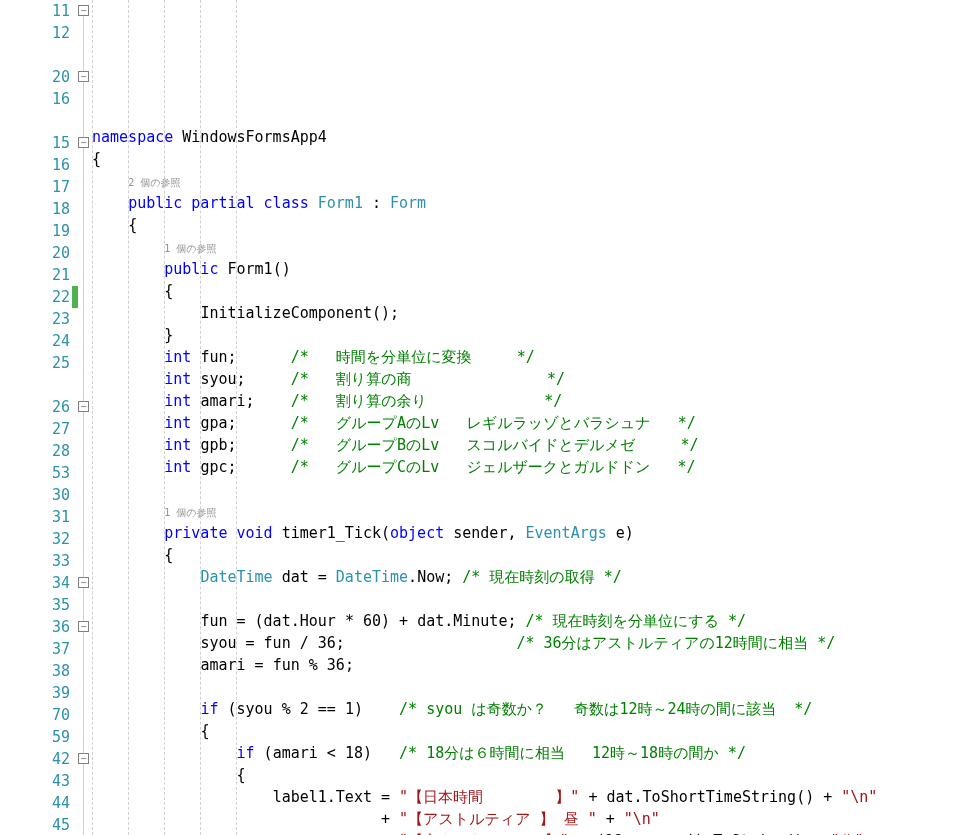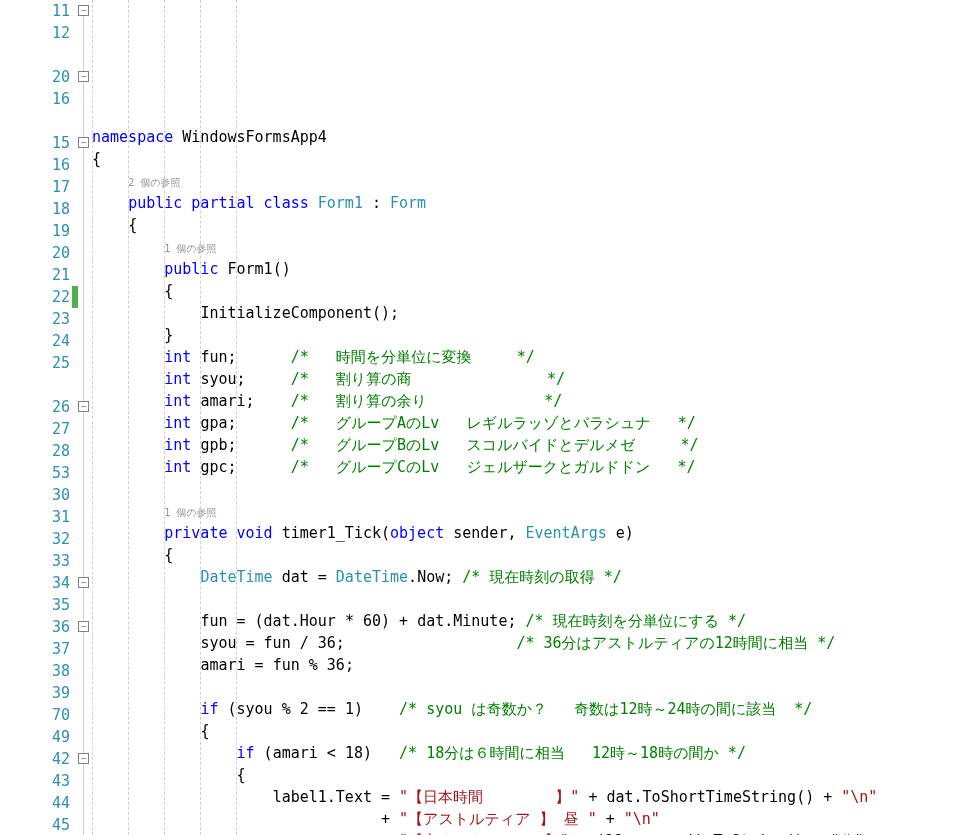--- a/index.html
+++ b/index.html
@@ -123,21 +123,21 @@
       <div class="gline">31</div>
       <div class="gline">32</div>
       <div class="gline">33</div>
       <div class="gline">34</div>
       <div class="gline">35</div>
       <div class="gline">36</div>
       <div class="gline">37</div>
       <div class="gline">38</div>
       <div class="gline">39</div>
       <div class="gline">70</div>
-      <div class="gline">49</div>
+      <div class="gline">59</div>
       <div class="gline">42</div>
       <div class="gline">43</div>
       <div class="gline">44</div>
       <div class="gline">45</div>
     </div>
   <div class="changebar" id="changebar">
       <div class="change-mark" style="top: 286px; height: 22px;"></div>
     </div>
   <div class="foldcol" id="foldcol">
     <div class="fold-vline" style="top:5px;height:830px"></div>

